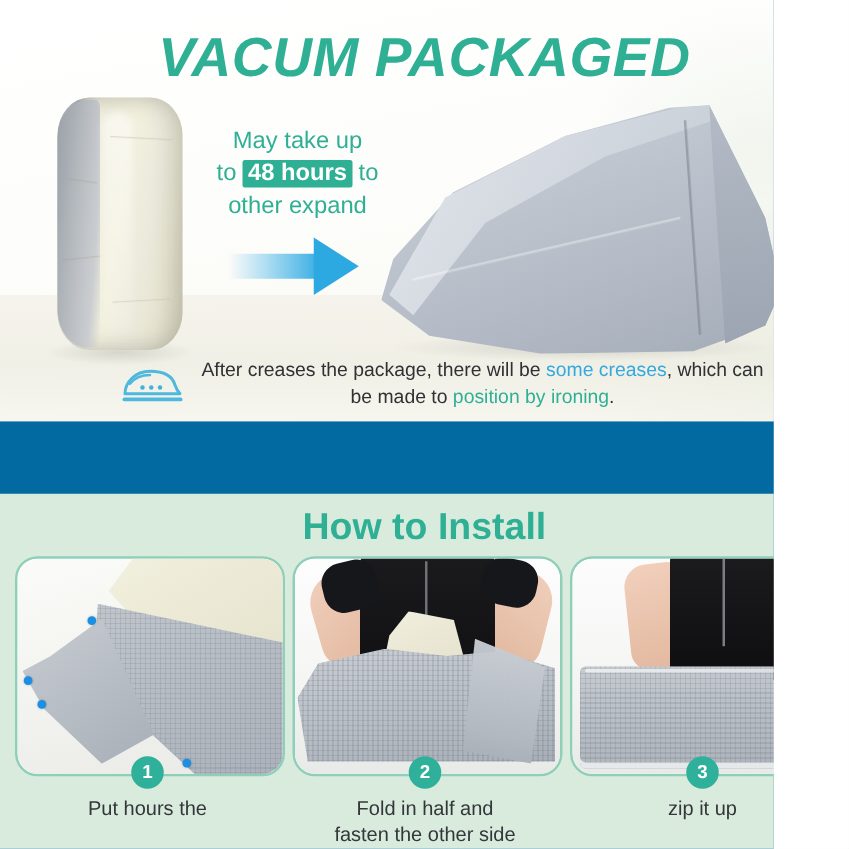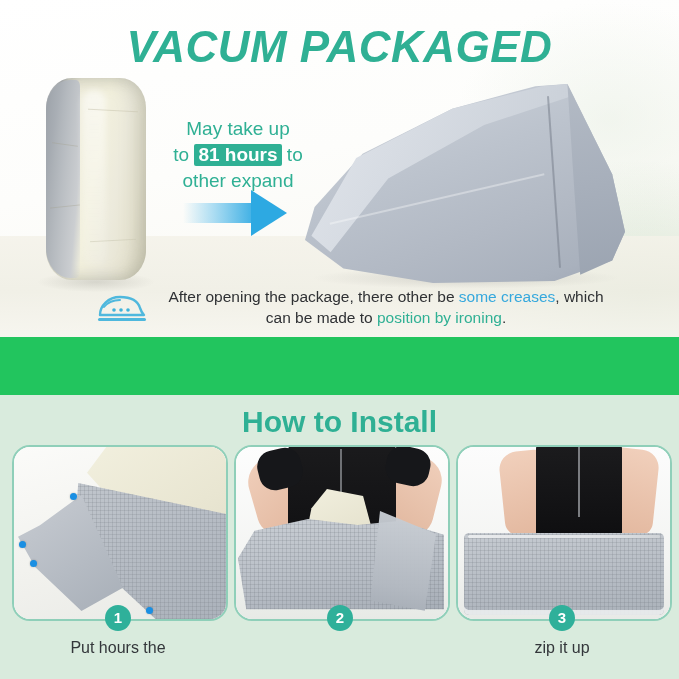--- a/index.html
+++ b/index.html
@@ -5,24 +5,24 @@
   html, body {
     margin: 0;
     padding: 0;
     background: #ffffff;
   }
   body {
     font-family: "Liberation Sans", sans-serif;
   }
   #page {
     position: relative;
-    width: 679px;
+    width: 619px;
     height: 679px;
     overflow: hidden;
-    background: #22c55e;
+    background: #0369a1;
   }
 
   
   .top-section {
     position: absolute;
     left: 0; top: 0;
     width: 679px;
     height: 337px;
     background:
       radial-gradient(ellipse 260px 200px at 640px 300px, rgba(190,214,186,0.55) 0%, rgba(190,214,186,0) 70%),
@@ -99,21 +99,21 @@
     filter: blur(0.6px);
   }
   .pc1 { left: 16px; top: 70px; width: 26px; height: 1px; transform: rotate(8deg); }
   .pc2 { left: 14px; top: 132px; width: 30px; height: 1px; transform: rotate(-6deg); }
   .pc3 { left: 52px; top: 36px; width: 50px; height: 1px; transform: rotate(3deg); background: rgba(200,197,175,0.55); }
   .pc4 { left: 54px; top: 166px; width: 46px; height: 1px; transform: rotate(-3deg); background: rgba(200,197,175,0.5); }
 
   
   .expand-note {
     position: absolute;
-    left: 160px; top: 116px;
+    left: 160px; top: 100px;
     width: 156px;
     text-align: center;
     font-size: 19px;
     line-height: 26px;
     color: #2fb094;
     font-weight: normal;
   }
   .hl-hours {
     display: inline-block;
     background: #2fb094;
@@ -417,21 +417,21 @@
       <div class="pack-gray-edge"></div>
       <div class="pack-sheen"></div>
       <div class="pack-crease pc1"></div>
       <div class="pack-crease pc2"></div>
       <div class="pack-crease pc3"></div>
       <div class="pack-crease pc4"></div>
     </div>
 
     <div class="expand-note">
       <span>May take up</span><br>
-      <span>to </span><span class="hl-hours">81 hours</span><span> to</span><br>
+      <span>to </span><span class="hl-hours">48 hours</span><span> to</span><br>
       <span>other expand</span>
     </div>
 
     <div class="arrow">
       <div class="arrow-shaft"></div>
       <div class="arrow-head"></div>
     </div>
 
     <div class="wedge">
       <div class="wedge-shadow"></div>
@@ -447,21 +447,21 @@
         <svg width="58" height="42" viewBox="0 0 58 42" xmlns="http://www.w3.org/2000/svg">
           <path d="M8 27 C8 18 16 9 28 9 C40 9 46 13 48 20 C49 23 50 25 52 27 Z" fill="none" stroke="#4fb8dd" stroke-width="2.4" stroke-linejoin="round"></path>
           <path d="M12 19 C16 14 22 12 28 12" fill="none" stroke="#4fb8dd" stroke-width="2" stroke-linecap="round"></path>
           <circle cx="22" cy="22" r="1.8" fill="#3fb3db"></circle>
           <circle cx="29" cy="22" r="1.8" fill="#3fb3db"></circle>
           <circle cx="36" cy="22" r="1.8" fill="#3fb3db"></circle>
           <rect x="6" y="30" width="48" height="3" rx="1.5" fill="#4fb8dd"></rect>
         </svg>
       </div>
       <div class="iron-note">
-        <span>After opening the package, there other be </span><span class="t-blue">some creases</span><span>, which can be made to </span><span class="t-teal">position by ironing</span><span>.</span>
+        <span>After creases the package, there will be </span><span class="t-blue">some creases</span><span>, which can be made to </span><span class="t-teal">position by ironing</span><span>.</span>
       </div>
     </div>
   </div>
 
   <div class="bottom-section">
     <div class="howto">How to Install</div>
 
     <div class="steps">
 
       <div class="card c1">
@@ -489,20 +489,24 @@
           <div class="p2-torso"></div>
           <div class="p2-zip"></div>
           <div class="p2-sleeve-l"></div>
           <div class="p2-sleeve-r"></div>
           <div class="p2-foam"></div>
           <div class="p2-cover"></div>
           <div class="p2-cover-fold"></div>
         </div>
       </div>
       <div class="badge b2">2</div>
+      <div class="caption cap2">
+        <span>Fold in half and</span><br>
+        <span>fasten the other side</span>
+      </div>
 
       <div class="card c3">
         <div class="photo">
           <div class="p3-bg"></div>
           <div class="p3-arm-l"></div>
           <div class="p3-arm-r"></div>
           <div class="p3-torso"></div>
           <div class="p3-zip"></div>
           <div class="p3-slab"></div>
           <div class="p3-zipline"></div>

